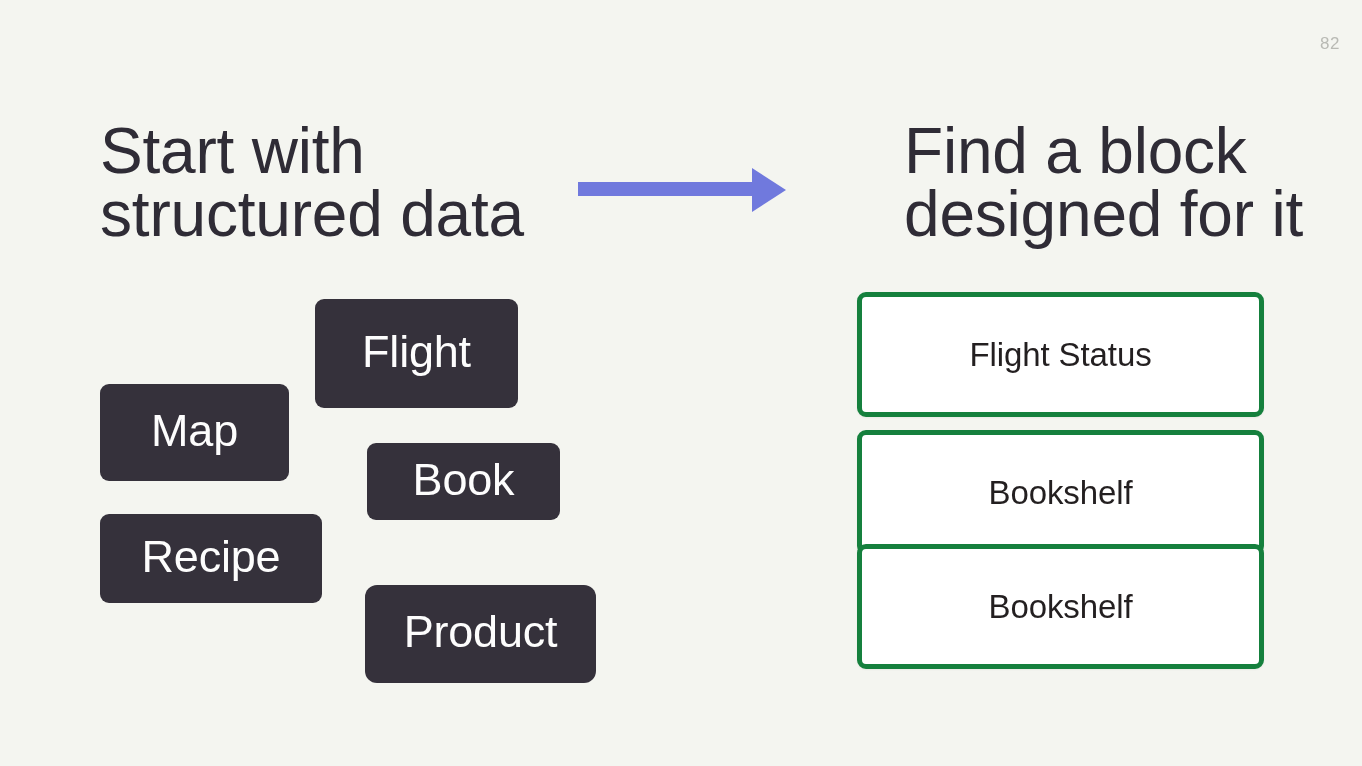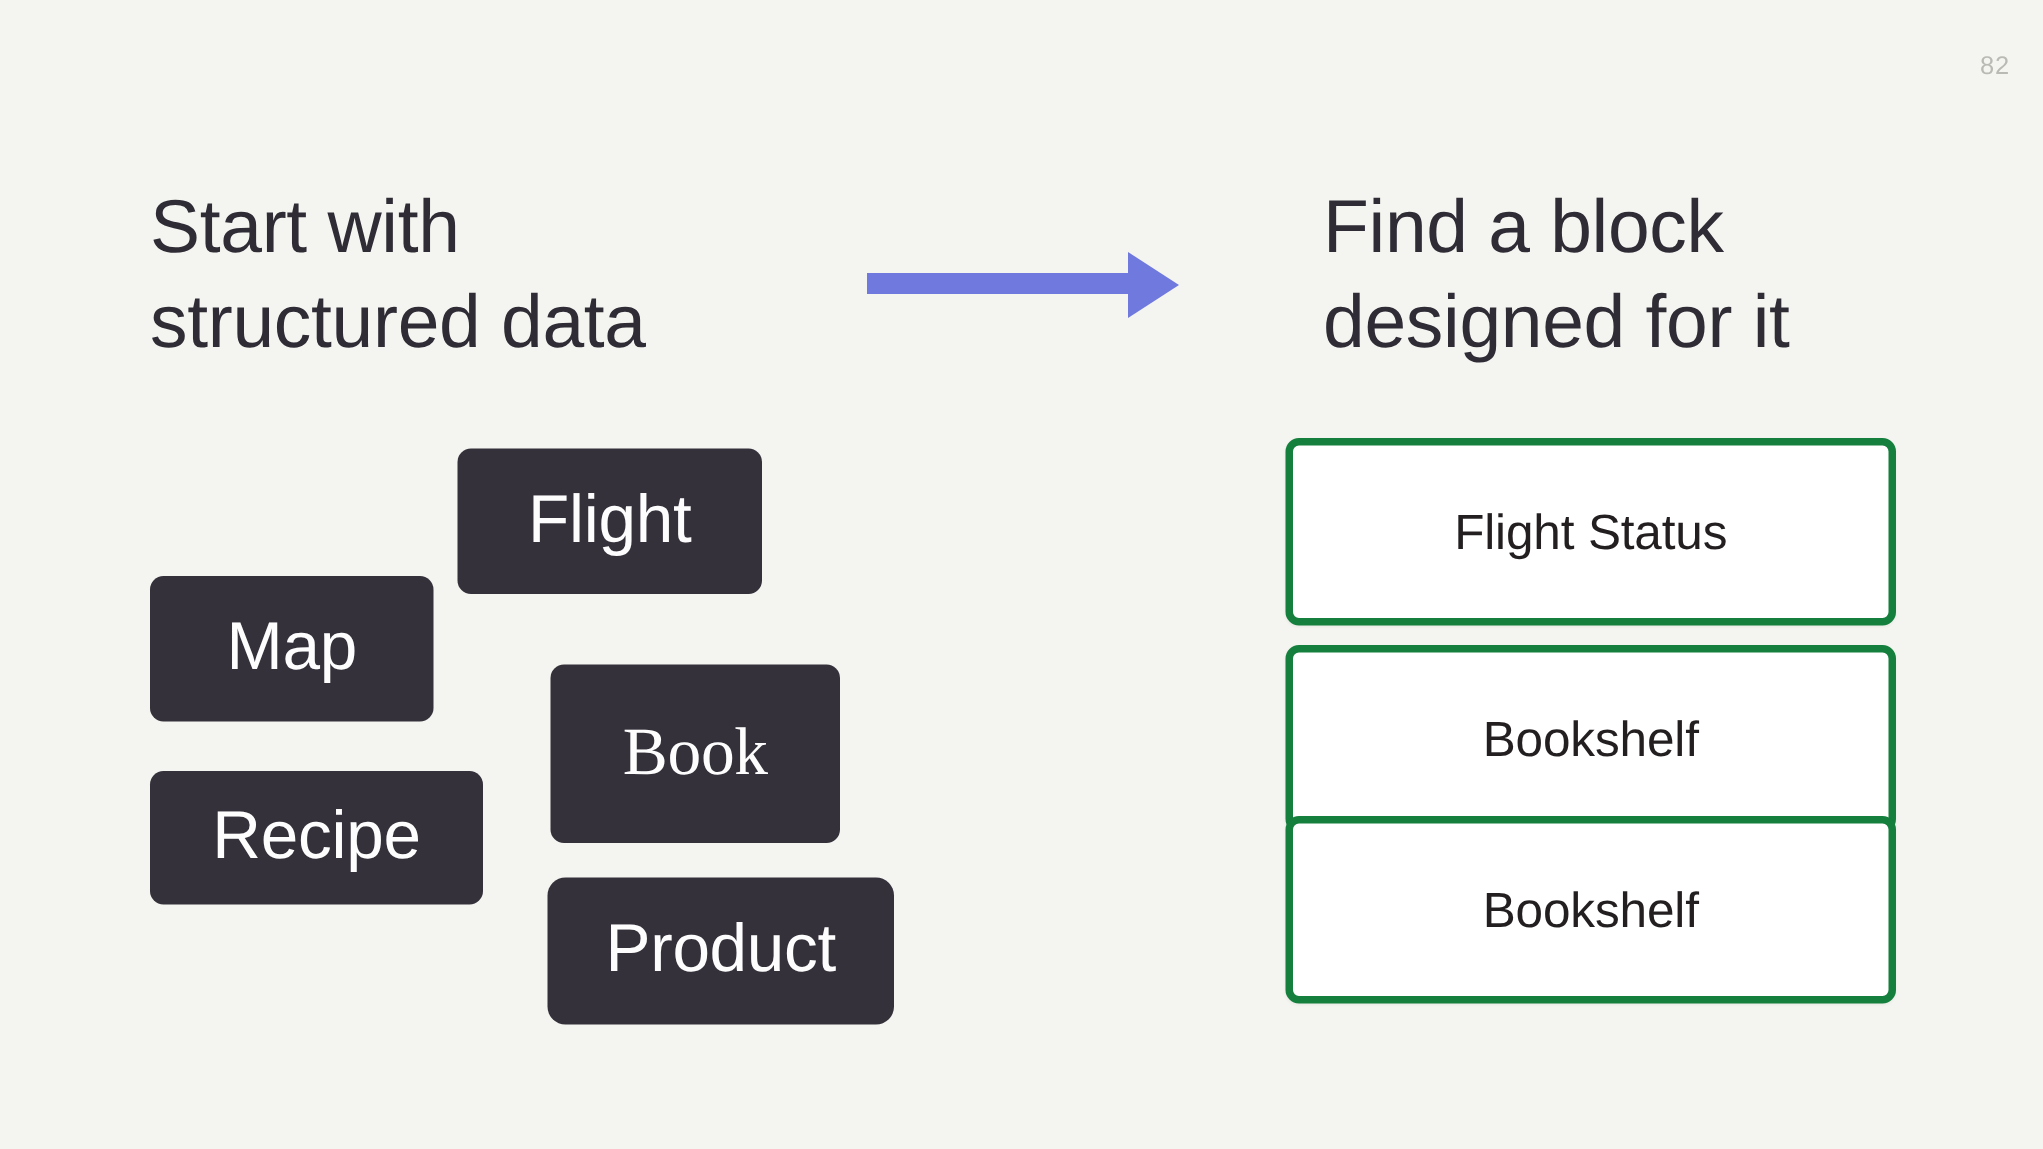--- a/index.html
+++ b/index.html
@@ -32,33 +32,33 @@
     font-weight: 400;
     color: #b9bab4;
     letter-spacing: 0.5px;
   }
 
   
   .heading {
     position: absolute;
     font-family: "Liberation Sans", sans-serif;
     font-weight: 300;
-    font-size: 50px;
+    font-size: 64px;
     line-height: 63px;
     color: #2f2c36;
     letter-spacing: -0.2px;
     white-space: pre-line;
   }
   .heading-left {
     left: 100px;
     top: 100px;
     width: 520px;
   }
   .heading-right {
-    left: 882px;
+    left: 904px;
     top: 100px;
     width: 450px;
   }
 
   
   .arrow {
     position: absolute;
     left: 578px;
     top: 146px;
     width: 210px;
@@ -74,23 +74,23 @@
     font-family: "Liberation Sans", sans-serif;
     font-weight: 400;
     font-size: 45px;
     letter-spacing: -0.2px;
     display: flex;
     align-items: center;
     justify-content: center;
     box-sizing: border-box;
     padding-bottom: 4px;
   }
-  .chip-flight  { left: 305px; top: 279px; width: 203px; height: 97px; }
+  .chip-flight  { left: 315px; top: 279px; width: 203px; height: 109px; }
   .chip-map     { left: 100px; top: 364px; width: 189px; height: 97px; }
-  .chip-book    { left: 367px; top: 423px; width: 193px; height: 119px; font-family: Liberation Serif, serif; }
+  .chip-book    { left: 367px; top: 423px; width: 193px; height: 77px; }
   .chip-recipe  { left: 100px; top: 494px; width: 222px; height: 89px; }
   .chip-product { left: 365px; top: 565px; width: 231px; height: 98px; border-radius: 12px; }
 
   
   .card {
     position: absolute;
     left: 857px;
     width: 407px;
     height: 125px;
     background: #ffffff;

